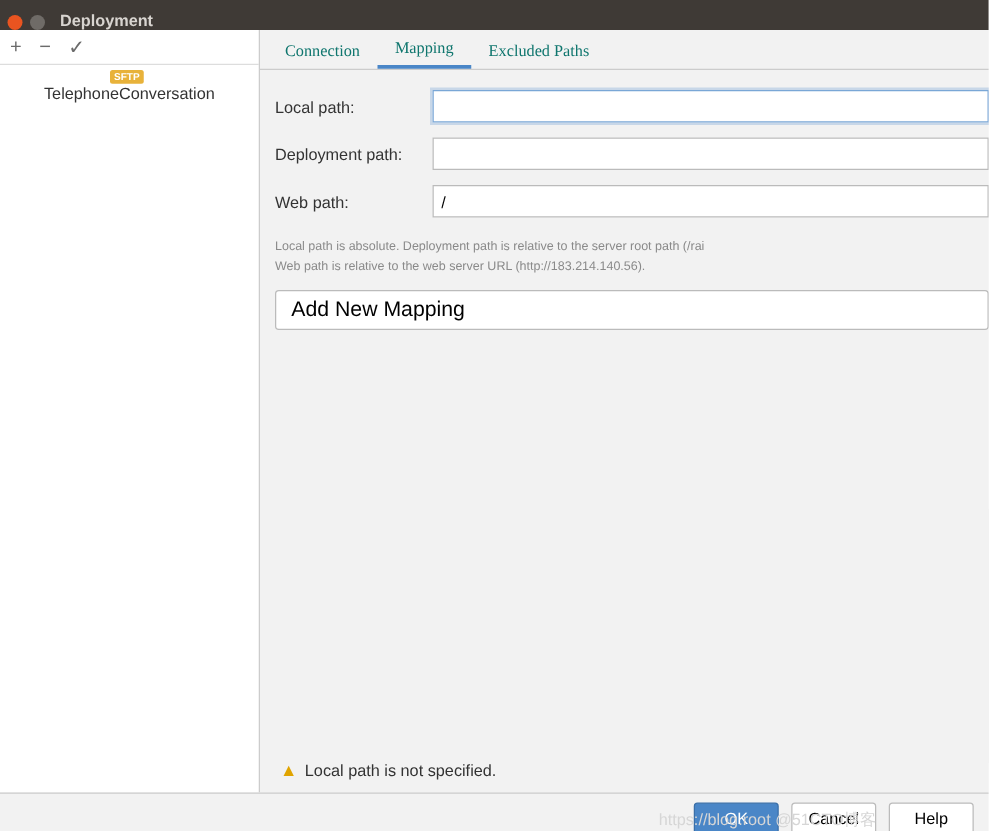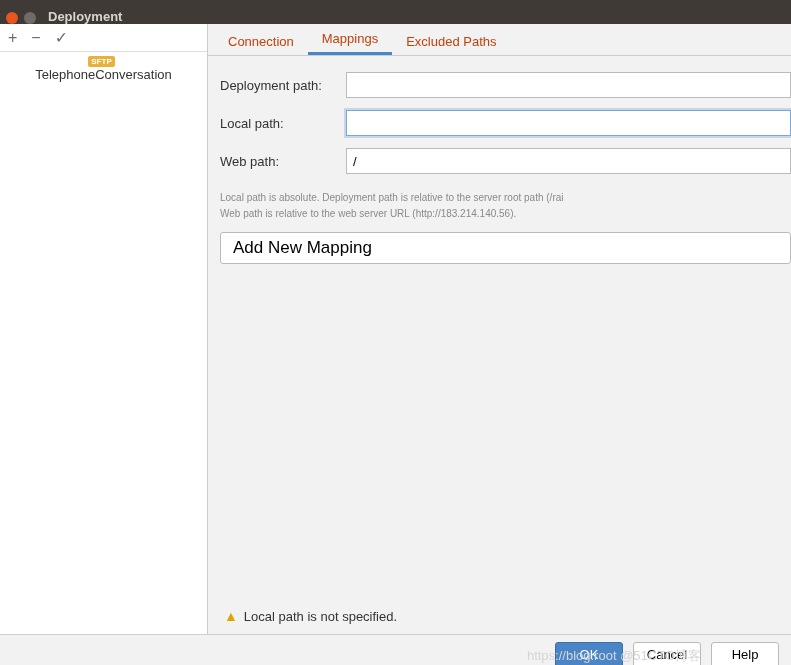--- a/index.html
+++ b/index.html
@@ -14,21 +14,21 @@
     .content { display: flex; height: 610px; }
 
     .sidebar { width: 208px; border-right: 1px solid #ccc; background: #fff; display:flex; flex-direction:column; }
     .sidebar-toolbar { height: 28px; border-bottom: 1px solid #ddd; display: flex; align-items: center; padding-left: 8px; gap: 14px; color: #6b6b6b; font-size: 16px; }
     .sidebar-list { flex:1; overflow:hidden; }
     .sidebar-item { display: flex; align-items: center; padding: 4px 4px; font-size: 13px; color: #333; white-space: nowrap; flex-direction: column; }
     .sftp-badge { background: #e8b23a; color: #fff; font-size: 8px; padding: 1px 3px; border-radius: 2px; margin-right: 4px; font-weight: bold; }
 
     .main { flex:1; display:flex; flex-direction:column; background: #f2f2f2; }
     .tabs { height: 32px; display:flex; align-items:flex-end; padding-left: 6px; background:#f2f2f2; border-bottom:1px solid #ccc; }
-    .tab { padding: 6px 14px 6px; color:#c2410c; font-size:13px; cursor:pointer; }
+    .tab { padding: 6px 14px 6px; color:#0f766e; font-size:13px; cursor:pointer;font-family:Liberation Serif, serif; }
     .tab.active { border-bottom: 3px solid #4a86c7; font-weight: normal; }
 
     .mainbody { flex:1; padding: 16px 0 0 12px; display:flex; flex-direction:column; background:#f2f2f2; }
     .row { display:flex; align-items:center; margin-bottom: 12px; }
     .lbl { width: 126px; color:#333; font-size:13px; }
     .inp { flex:1; height:26px; border:1px solid #bbb; background:#fff; padding: 2px 6px; font-size:13px; }
     .inp.focused { border:1px solid #7aa7d6; box-shadow: 0 0 0 2px rgba(122,167,214,0.35); }
 
     .help { color:#8a8a8a; font-size:10px; line-height:1.6; margin: 4px 0 10px 0; }
     .addbtn { display:inline-block; background:#fff; border:1px solid #bbb; border-radius:3px; padding:5px 12px; font-size:17px; cursor:pointer; margin-bottom:8px; }
@@ -61,32 +61,32 @@
       <div class="sidebar-item">
         <span class="sftp-badge">SFTP</span>
         <span>TelephoneConversation</span>
       </div>
     </div>
   </div>
 
   <div class="main">
     <div class="tabs">
       <div class="tab">Connection</div>
-      <div class="tab active">Mappings</div>
+      <div class="tab active">Mapping</div>
       <div class="tab">Excluded Paths</div>
     </div>
 
     <div class="mainbody">
       <div class="row">
+        <div class="lbl">Local path:</div>
+        <input class="inp focused" value="" style="">
+      </div>
+      <div class="row">
         <div class="lbl">Deployment path:</div>
         <input class="inp" value="" style="">
-      </div>
-      <div class="row">
-        <div class="lbl">Local path:</div>
-        <input class="inp focused" value="" style="">
       </div>
       <div class="row">
         <div class="lbl">Web path:</div>
         <input class="inp" value="/" style="">
       </div>
 
       <div class="help">
         <div>Local path is absolute. Deployment path is relative to the server root path (/rai</div>
         <div>Web path is relative to the web server URL (http://183.214.140.56).</div>
       </div>

